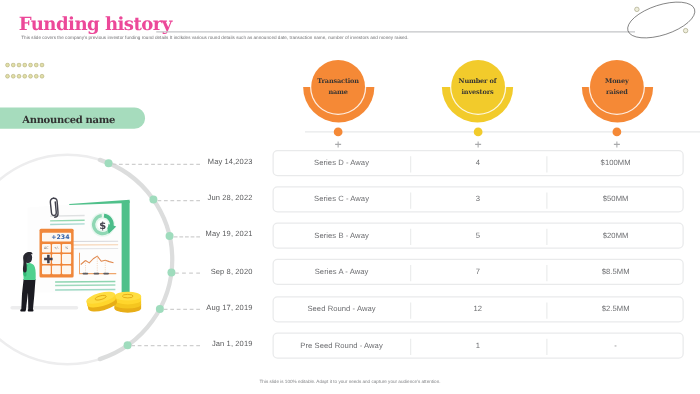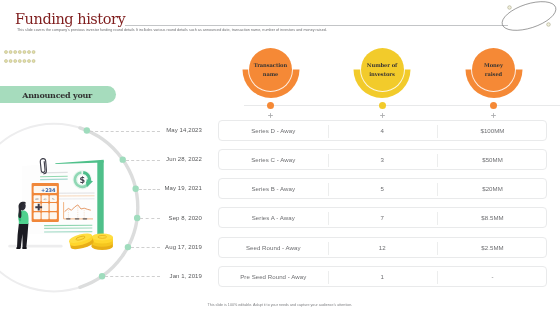--- a/index.html
+++ b/index.html
@@ -1,21 +1,21 @@
 <!DOCTYPE html>
 <html><head>
 <meta charset="utf-8">
 <style>
   html,body{margin:0;padding:0;}
   body{width:560px;height:315px;background:#ffffff;overflow:hidden;
        font-family:"Liberation Sans",sans-serif;-webkit-font-smoothing:antialiased;}
   .slide{position:relative;width:560px;height:315px;overflow:hidden;background:#fff;}
 
   .title{position:absolute;left:15px;top:11px;font-family:"DejaVu Serif",serif;
-         font-size:14.5px;font-weight:400;color:#7f1d1d;letter-spacing:-0.45px;}
+         font-size:14.5px;font-weight:700;color:#ec4899;letter-spacing:-0.45px;}
   .title-rule{position:absolute;left:125px;top:25px;width:383px;height:1px;background:#c3c5c7;}
   .subtitle{position:absolute;left:17px;top:28px;width:448px;font-size:3.7px;color:#6d6e71;
             line-height:1.35;letter-spacing:0.02px;}
 
   .deco-ellipse{position:absolute;left:498px;top:0px;}
   .dots{position:absolute;left:4px;top:50px;}
 
   .badge{position:absolute;left:-10px;top:86px;width:126px;height:17px;border-radius:9px;
          background:#a6dcbd;display:flex;align-items:center;justify-content:flex-end;
          padding-right:24px;box-sizing:border-box;}
@@ -71,21 +71,21 @@
       <circle cx="2" cy="11" r="1.55" fill="#e2dfa8" stroke="#9e9b64" stroke-width="0.35"></circle>
       <circle cx="6.6" cy="11" r="1.55" fill="#e2dfa8" stroke="#9e9b64" stroke-width="0.35"></circle>
       <circle cx="11.2" cy="11" r="1.55" fill="#e2dfa8" stroke="#9e9b64" stroke-width="0.35"></circle>
       <circle cx="15.799999999999999" cy="11" r="1.55" fill="#e2dfa8" stroke="#9e9b64" stroke-width="0.35"></circle>
       <circle cx="20.4" cy="11" r="1.55" fill="#e2dfa8" stroke="#9e9b64" stroke-width="0.35"></circle>
       <circle cx="25" cy="11" r="1.55" fill="#e2dfa8" stroke="#9e9b64" stroke-width="0.35"></circle>
       <circle cx="29.599999999999998" cy="11" r="1.55" fill="#e2dfa8" stroke="#9e9b64" stroke-width="0.35"></circle>
     </svg>
 
   <div class="badge">
-    <span>Announced your</span>
+    <span>Announced name</span>
   </div>
 
   <svg class="illus" style="position:absolute;left:0px;top:150px;width:125px;height:105px;" viewBox="0 0 125 105">
 
     <g>
       <path d="M22 16 L103.7 10.2 L103.7 84 L22 84 Z" fill="#fdfdfd"></path>
       <path d="M55.3 13.2 L103.7 9.7 L103.7 12.4 L55.5 14.0 Z" fill="#4fc08a"></path>
       <path d="M97.3 11.1 L103.7 10.8 L103.7 84 L97.3 84 Z" fill="#4fc08a"></path>
     </g>
 

